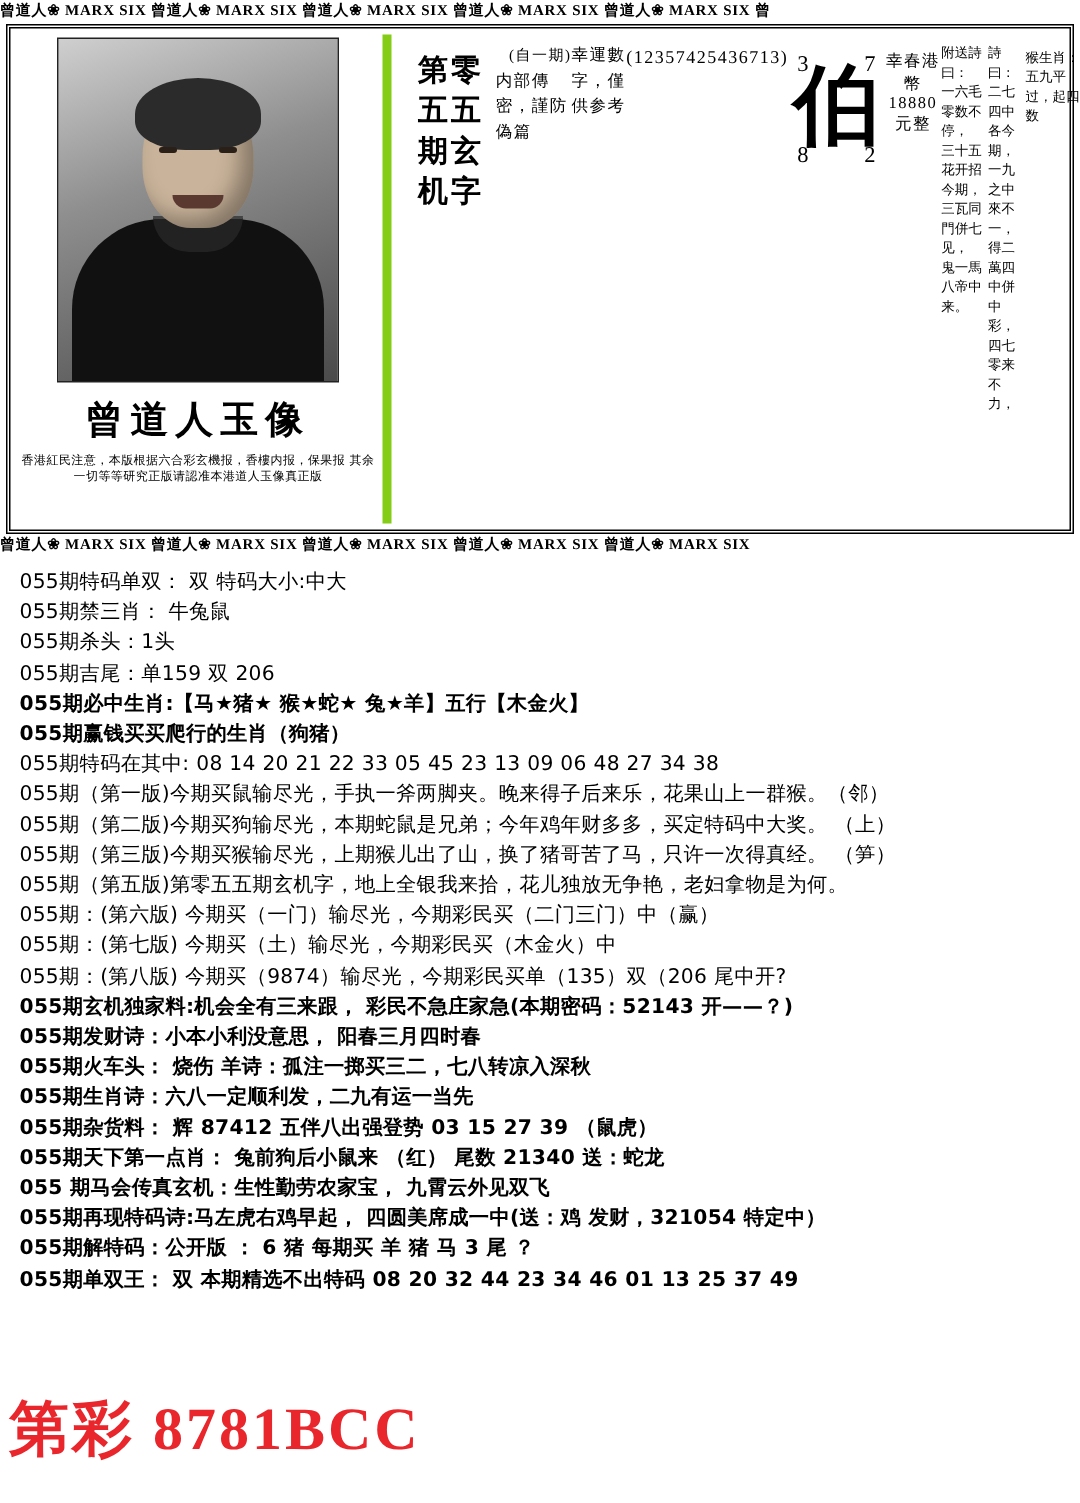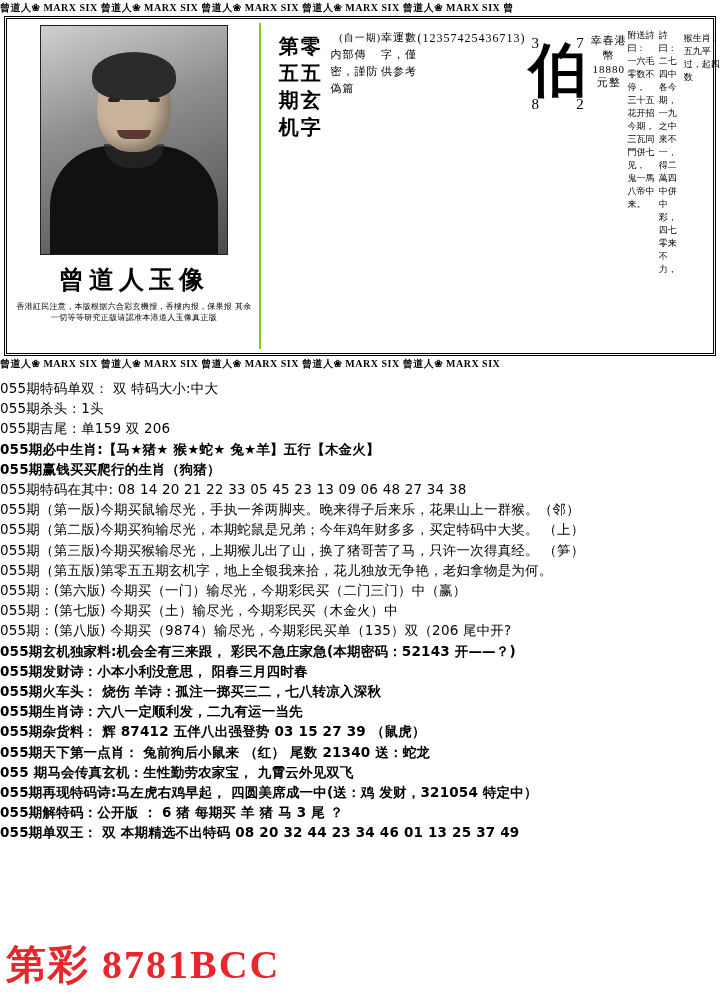--- a/index.html
+++ b/index.html
@@ -56,21 +56,21 @@
     padding: 4px 2px;
     box-sizing: border-box;
   }
 
   
   .photo-col {
     width: 252px;
     display: flex;
     flex-direction: column;
     align-items: center;
-    border-right: 2px solid #84cc16;
+    border-right: 6px solid #84cc16;
     padding: 2px 4px;
     box-sizing: border-box;
   }
   .photo-frame {
     width: 186px;
     height: 228px;
     border: 1px solid #222;
     background: linear-gradient(160deg, #cfcfcf 0%, #8f8f8f 40%, #6c6c6c 70%, #4a4a4a 100%);
     position: relative;
     overflow: hidden;
@@ -225,37 +225,37 @@
   .poem-col-r { width: 48%; }
   .notice-foot {
     font-size: 9px;
     line-height: 13px;
     margin-top: 3px;
     font-family: "Liberation Serif", serif;
   }
 
   
   .lines {
-    padding: 6px 8px 0 0;
+    padding: 6px 8px 0 13px;
     box-sizing: border-box;
   }
   .line {
     font-size: 13.5px;
     line-height: 20.2px;
     white-space: nowrap;
     font-family: "DejaVu Sans", "Liberation Sans", sans-serif;
     letter-spacing: 0.2px;
   }
   .line.b { font-weight: bold; }
 
   
   .watermark {
     position: absolute;
     left: 6px;
-    bottom: 10px;
+    bottom: 22px;
     font-family: "Liberation Serif", serif;
     font-weight: bold;
     font-size: 40px;
     color: #e8262b;
     letter-spacing: 2px;
     white-space: nowrap;
     text-shadow: 1px 1px 0 rgba(255,255,255,.35);
     pointer-events: none;
   }
 </style>
@@ -330,20 +330,21 @@
 
   </div>
 
   <div class="poster-side">MARX SIX 曾道人 MARX SIX 曾道人</div>
 </div>
 
 <div class="marquee-strip">曾道人❀ MARX SIX 曾道人❀ MARX SIX 曾道人❀ MARX SIX 曾道人❀ MARX SIX 曾道人❀ MARX SIX</div>
 
 <div class="lines" id="lines-container">
     <div class="line">055期特码单双：  双    特码大小:中大</div>
+    <div class="line">055期禁三肖：  牛兔鼠</div>
     <div class="line">055期杀头：1头</div>
     <div class="line">055期吉尾：单159   双  206</div>
     <div class="line b">055期必中生肖:【马★猪★ 猴★蛇★ 兔★羊】五行【木金火】</div>
     <div class="line b">055期赢钱买买爬行的生肖（狗猪）</div>
     <div class="line">055期特码在其中:  08  14  20  21  22  33  05  45  23  13  09  06  48  27  34  38</div>
     <div class="line">055期（第一版)今期买鼠输尽光，手执一斧两脚夹。晚来得子后来乐，花果山上一群猴。（邻）</div>
     <div class="line">055期（第二版)今期买狗输尽光，本期蛇鼠是兄弟；今年鸡年财多多，买定特码中大奖。    （上）</div>
     <div class="line">055期（第三版)今期买猴输尽光，上期猴儿出了山，换了猪哥苦了马，只许一次得真经。     （笋）</div>
     <div class="line">055期（第五版)第零五五期玄机字，地上全银我来拾，花儿独放无争艳，老妇拿物是为何。</div>
     <div class="line">055期：(第六版)  今期买（一门）输尽光，今期彩民买（二门三门）中（赢）</div>

